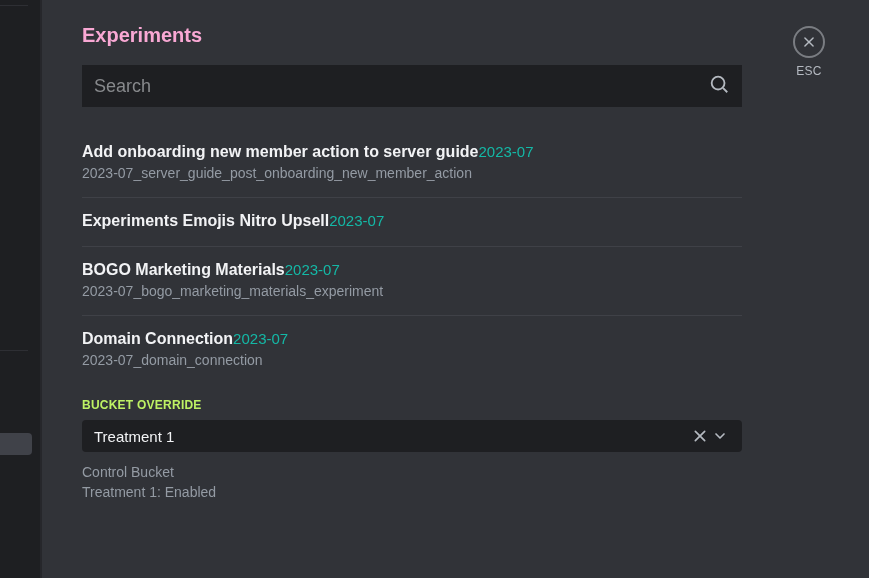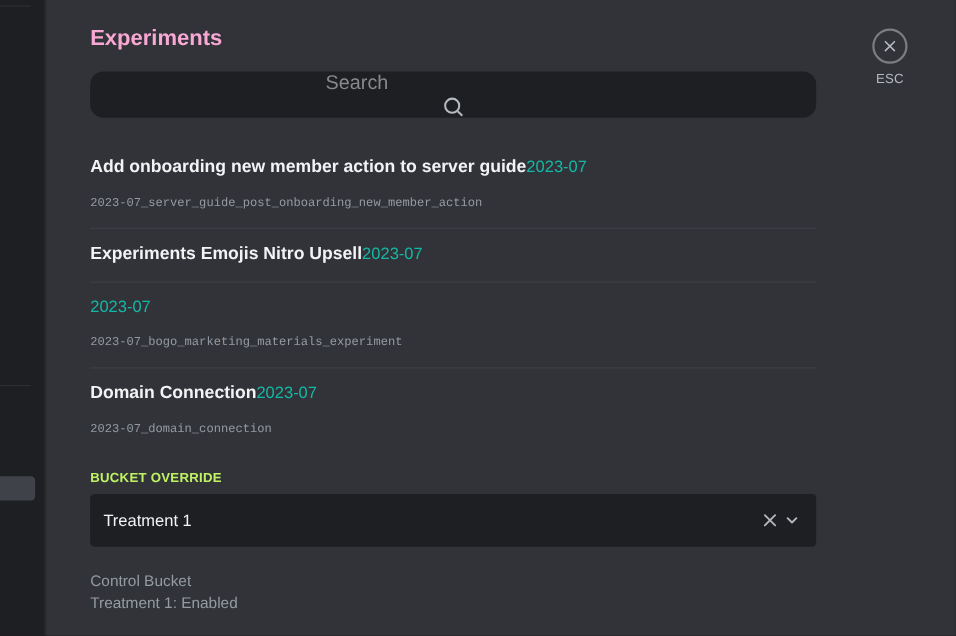--- a/index.html
+++ b/index.html
@@ -67,27 +67,26 @@
     width: 740px;
   }
   .page-title {
     font-size: 20px;
     font-weight: 600;
     color: #f9a8d4;
     margin-bottom: 18px;
   }
   .search-wrap {
     background: #1e1f22;
-    border-radius: 12px;
+    border-radius: 0;
     height: 42px;
     display: flex;
     align-items: center;
     padding: 0 12px;
     margin-bottom: 22px;
-    flex-direction: column;
   }
   .search-input {
     flex: 1;
     background: transparent;
     border: none;
     outline: none;
     color: #dbdee1;
     font-size: 18px;
     font-family: inherit;
   }
@@ -114,41 +113,40 @@
   .exp-title {
     font-size: 16px;
     font-weight: 600;
     color: #f2f3f5;
   }
   .exp-date {
     font-size: 15px;
     color: #14b8a6;
   }
   .exp-id {
-    font-size: 11px;
+    font-size: 14px;
     color: #949ba4;
-    margin-top: 18px;
-    font-family: Liberation Mono, monospace;
+    margin-top: 4px;
   }
   .bucket-label {
     font-size: 12px;
     font-weight: 700;
     letter-spacing: 0.02em;
     color: #bef264;
     margin-top: 30px;
     margin-bottom: 8px;
   }
   .dropdown {
     background: #1e1f22;
     border-radius: 4px;
-    height: 48px;
+    height: 32px;
     display: flex;
     align-items: center;
     padding: 0 12px;
-    margin-bottom: 21px;
+    margin-bottom: 10px;
   }
   .dropdown-value {
     flex: 1;
     color: #f2f3f5;
     font-size: 15px;
     font-weight: 500;
   }
   .dropdown-x, .dropdown-chevron {
     color: #b5bac1;
     display: flex;
@@ -245,20 +243,21 @@
 
       <div class="exp-item">
         <div class="exp-head">
           <div class="exp-title">Experiments Emojis Nitro Upsell</div>
           <div class="exp-date">2023-07</div>
         </div>
       </div>
 
       <div class="exp-item">
         <div class="exp-head">
+          <div class="exp-title">BOGO Marketing Materials</div>
           <div class="exp-date">2023-07</div>
         </div>
         <div class="exp-id">2023-07_bogo_marketing_materials_experiment</div>
       </div>
 
       <div class="exp-item last">
         <div class="exp-head">
           <div class="exp-title">Domain Connection</div>
           <div class="exp-date">2023-07</div>
         </div>

